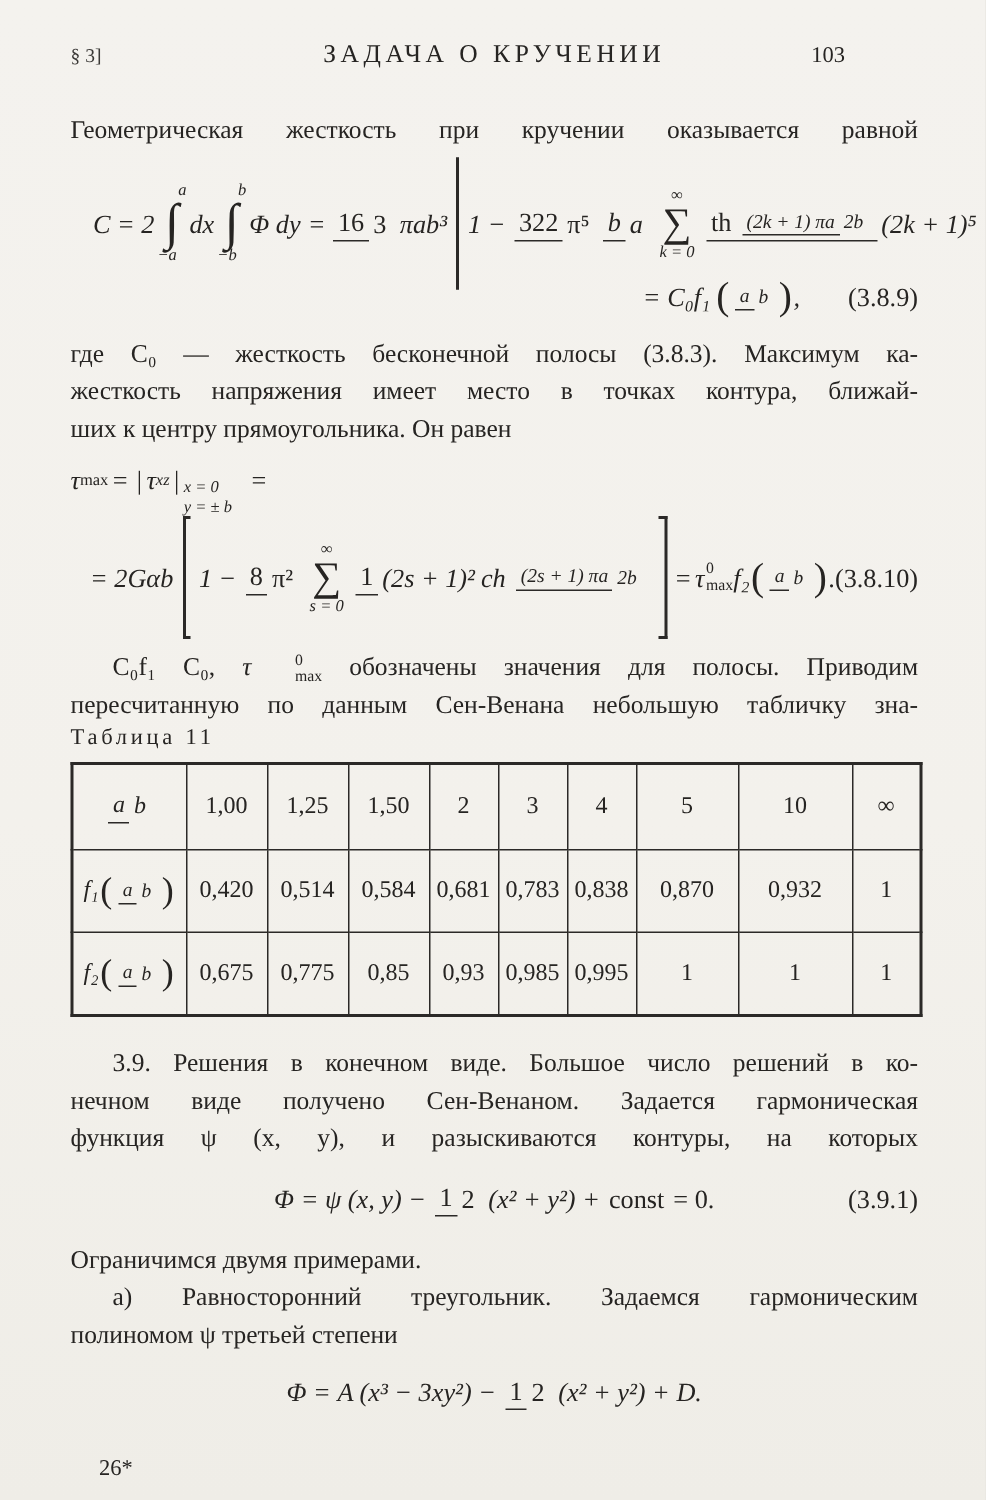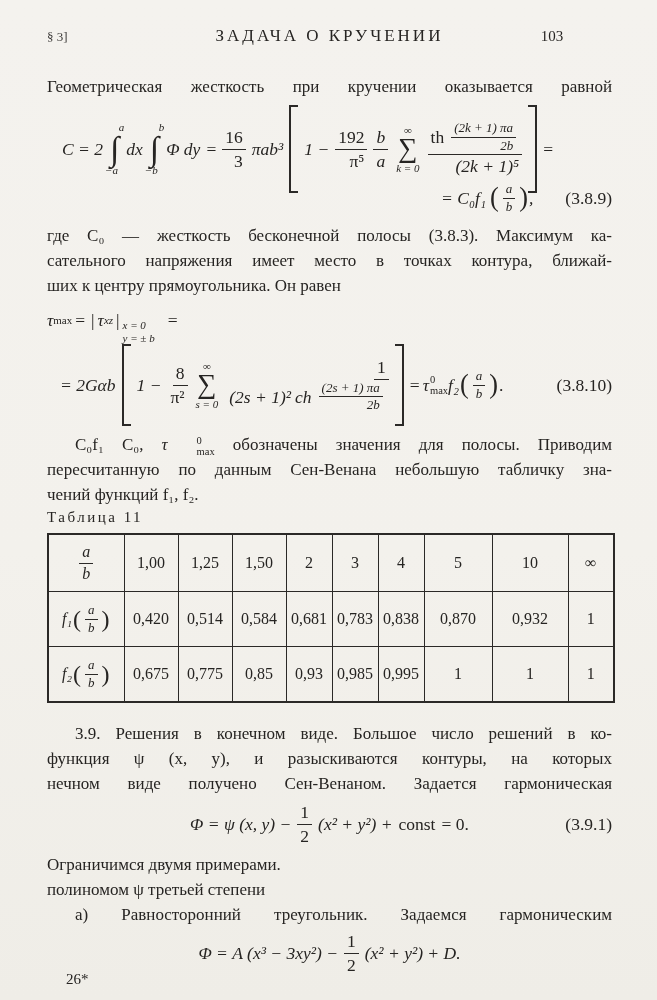--- a/index.html
+++ b/index.html
@@ -25,21 +25,21 @@
   .ln{height:25px;overflow:hidden;text-align:justify;}
   .ln::after{content:"";display:inline-block;width:100%;height:0;}
   .ln.nj{text-align:left;}
   .ln.nj::after{display:none;}
   .ind{text-indent:28px;}
   .bold{font-weight:normal;}
   
   .eq{display:flex;align-items:center;font-style:italic;font-size:17.5px;white-space:nowrap;}
   .g{margin:0 3px;white-space:nowrap;}
   .up{font-style:normal;}
-  .frac{display:inline-flex;flex-direction:column;align-items:flex-end;text-align:center;margin:0 3px;line-height:1.3;vertical-align:middle;}
+  .frac{display:inline-flex;flex-direction:row;align-items:center;text-align:center;margin:0 3px;line-height:1.3;vertical-align:middle;}
   .frac .num{border-bottom:1px solid #2b2927;padding:0 3px;}
   .frac .den{padding:0 3px;}
   .frac.sm{font-size:13px;line-height:1.25;}
   .row{display:inline-flex;align-items:center;justify-content:center;}
   .intg{display:inline-flex;flex-direction:column;align-items:center;line-height:1;margin:0 4px;}
   .intg .sym{font-size:34px;line-height:.95;font-style:normal;}
   .intg .lim{font-size:11px;line-height:1;}
   .intg .lt{align-self:flex-end;margin-right:-5px;}
   .intg .lb{align-self:flex-start;margin-left:-5px;}
   .sum{display:inline-flex;flex-direction:column;align-items:center;line-height:1;margin:0 5px;}
@@ -93,21 +93,21 @@
     <span class="g">Φ dy</span>
     <span class="g up">=</span>
     <span class="frac up">
       <span class="num">16</span>
       <span class="den">3</span>
     </span>
     <span class="g">πab³</span>
     <span class="brk l"></span>
     <span class="g">1 −</span>
     <span class="frac up">
-      <span class="num">192</span>
+      <span class="num">322</span>
       <span class="den">π⁵</span>
     </span>
     <span class="frac">
       <span class="num">b</span>
       <span class="den">a</span>
     </span>
     <span class="sum">
       <span class="lim up">∞</span>
       <span class="sym">∑</span>
       <span class="lim">k = 0</span>
@@ -133,21 +133,21 @@
       <span class="num">a</span>
       <span class="den">b</span>
     </span>
     <span class="bigp">)</span>
     <span>,</span>
     <span class="up" style="margin-left:32px;">(3.8.9)</span>
   </div>
 
   <div class="bt" style="margin-top:4px;">
     <div class="ln">где C₀ — жесткость бесконечной полосы (3.8.3). Максимум ка-</div>
-    <div class="ln">сательного напряжения имеет место в точках контура, ближай-</div>
+    <div class="ln">жесткость напряжения имеет место в точках контура, ближай-</div>
     <div class="ln nj">ших к центру прямоугольника. Он равен</div>
   </div>
 
   <div class="eq" style="margin-top:6px;height:32px;">
     <span>τ</span>
       <span class="ssub up">max</span>
     <span class="g up">=</span>
     <span class="g up">|</span>
     <span>τ</span>
       <span class="ssub">xz</span>
@@ -204,21 +204,20 @@
   <div class="bt" style="margin-top:6px;">
     <div class="ln ind">
       <span>C₀f₁ C₀,</span>
       <span style="font-style:italic;">τ</span><span class="supsub">
           <span>0</span>
           <span>max</span>
         </span>
       <span>обозначены значения для полосы. Приводим</span>
     </div>
     <div class="ln">пересчитанную по данным Сен-Венана небольшую табличку зна-</div>
-    <div class="ln nj">чений функций f₁, f₂.</div>
   </div>
 
   <div class="tcaption">Таблица 11</div>
 
   <table class="vals">
     <colgroup>
       <col style="width:76px">
         <col style="width:54px">
         <col style="width:54px">
         <col style="width:54px">
@@ -294,40 +293,40 @@
       <td>1</td>
     </tr>
   </tbody>
     </table>
 
   <div class="bt" style="margin-top:18px;">
     <div class="ln ind">
       <span class="bold">3.9. Решения в конечном виде.</span>
       <span>Большое число решений в ко-</span>
     </div>
+    <div class="ln">нечном виде получено Сен-Венаном. Задается гармоническая</div>
     <div class="ln">функция ψ (x, y), и разыскиваются контуры, на которых</div>
-    <div class="ln">нечном виде получено Сен-Венаном. Задается гармоническая</div>
   </div>
 
   <div class="eq" style="margin-top:6px;height:44px;position:relative;justify-content:center;">
     <span class="g">Φ = ψ (x, y) −</span>
     <span class="frac up">
       <span class="num">1</span>
       <span class="den">2</span>
     </span>
     <span class="g">(x² + y²) +</span>
     <span class="g up">const</span>
     <span class="g up">= 0.</span>
     <span class="up" style="position:absolute;right:0;">(3.9.1)</span>
   </div>
 
   <div class="bt" style="margin-top:6px;">
     <div class="ln nj">Ограничимся двумя примерами.</div>
+    <div class="ln ind">а) Равносторонний треугольник. Задаемся гармоническим</div>
     <div class="ln nj">полиномом ψ третьей степени</div>
-    <div class="ln ind">а) Равносторонний треугольник. Задаемся гармоническим</div>
   </div>
 
   <div class="eq" style="margin-top:4px;height:44px;justify-content:center;">
     <span class="g">Φ = A (x³ − 3xy²) −</span>
     <span class="frac up">
       <span class="num">1</span>
       <span class="den">2</span>
     </span>
     <span class="g">(x² + y²) + D.</span>
   </div>

